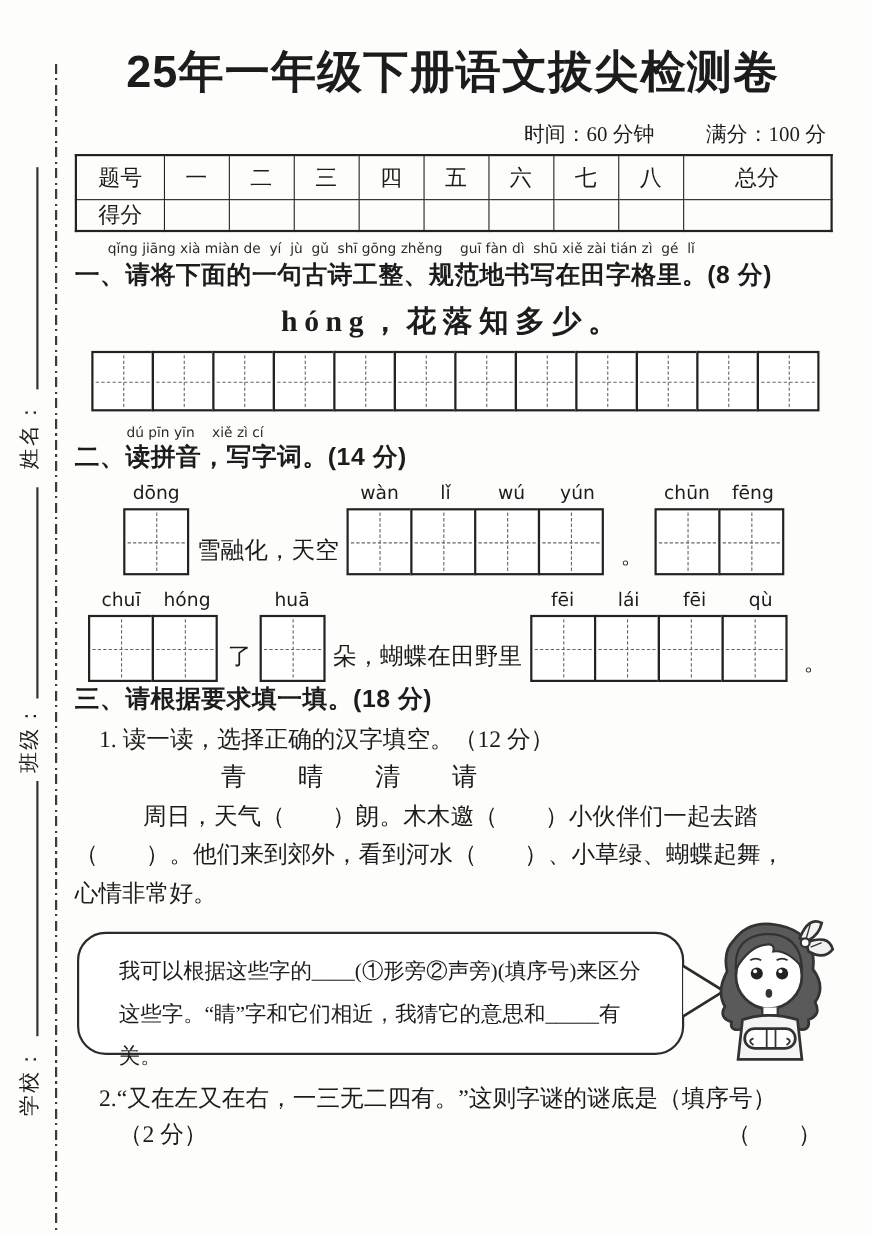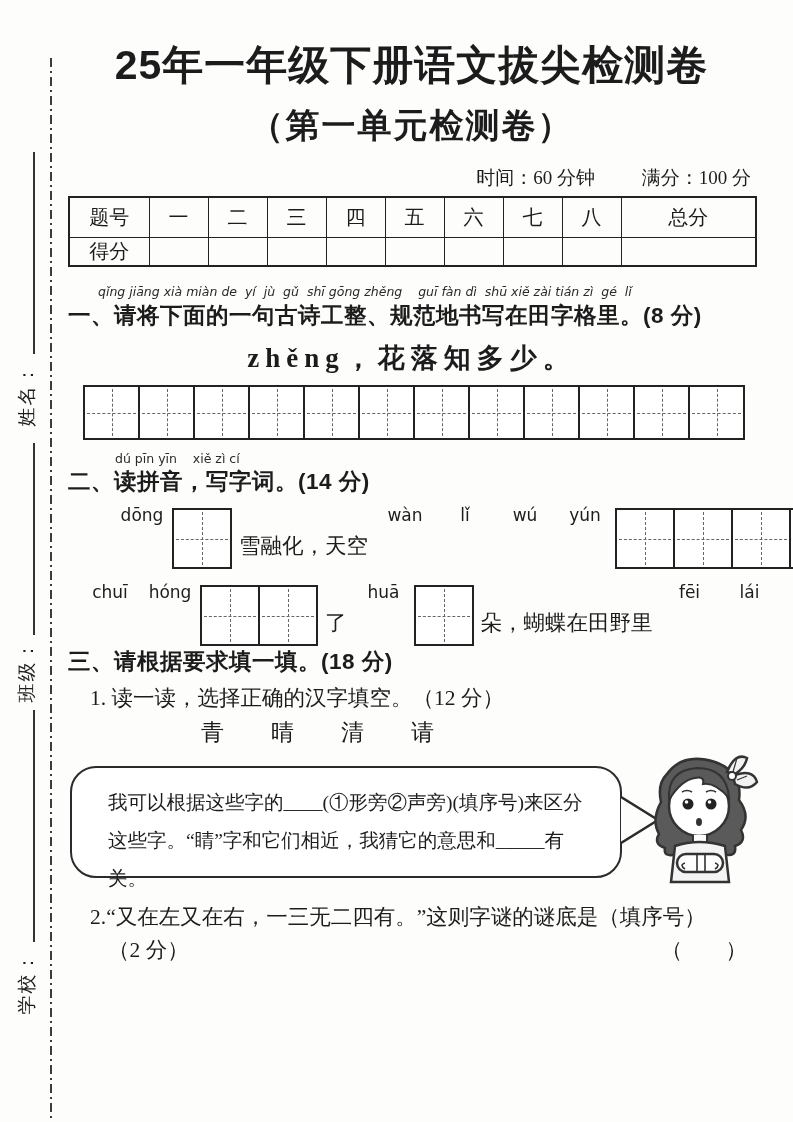--- a/index.html
+++ b/index.html
@@ -40,38 +40,38 @@
   table.score { margin-top:5px; width:687px; border-collapse:collapse; table-layout:fixed;
                 border:2.5px solid #222; font-size:20px; }
   table.score td { border:1.5px solid #222; text-align:center; }
   table.score tr.r1 td { height:40px; }
   table.score tr.r2 td { height:29px; }
 
   
   .pyline { font-family:"DejaVu Sans", sans-serif; font-size:12.5px; color:#2a2a2a; white-space:pre; }
   .h2 { font-size:22.5px; font-weight:bold; font-family:"Liberation Sans", sans-serif; letter-spacing:0.5px; }
 
-  .s1-py { margin-top:17px; margin-left:30px;font-style:italic; }
+  .s1-py { margin-top:7px; margin-left:30px; }
   .s1-h  { margin-top:1px; }
   .poem  { margin-top:9px; text-align:center; font-size:27px; font-weight:bold;
            letter-spacing:6px; font-family:"Liberation Serif", serif; }
 
   
   .tz { position:relative; border:2px solid #222; background:#fff; flex:none; }
   .tz + .tz { margin-left:-2px; }
   .tz::before { content:""; position:absolute; left:2px; right:2px; top:50%; border-top:1.5px dashed #666; }
   .tz::after  { content:""; position:absolute; top:2px; bottom:2px; left:50%; border-left:1.5px dashed #666; }
   .grid1 { display:flex; margin:9px 0 0 15px; }
   .grid1 .tz { width:57px; height:55px; }
 
   .s2-py { margin-top:11px; margin-left:47px; }
   .fill-row { display:flex; align-items:flex-end; }
   .rowA { margin-top:8px; margin-left:44px; }
   .rowB { margin-top:13px; margin-left:12px; }
-  .pin-group { display:flex; flex-direction:row; flex:none; }
+  .pin-group { display:flex; flex-direction:column; flex:none; }
   .pin-row { display:flex; }
   .pin { width:60px; text-align:center; font-size:17px; font-family:"DejaVu Sans", sans-serif; }
   .cells { display:flex; margin-top:3px; }
   .cells .tz { width:60px; height:61px; }
   .ftxt { font-size:21.5px; margin:0 7px 9px 7px; white-space:nowrap; }
   .fpunct { font-size:21.5px; margin:0 9px 4px 9px; }
 
   .s3-py { margin-top:13px; margin-left:40px; }
   .q1h { margin-top:6px; margin-left:22px; font-size:21.5px; }
   .choices { display:flex; margin-top:5px; margin-left:133px; gap:47px; font-size:23px; }
@@ -99,21 +99,20 @@
   <div class="blank-line b1"></div>
   <div class="blank-line b2"></div>
   <div class="blank-line b3"></div>
   <div class="side-label l1">姓名：</div>
   <div class="side-label l2">班级：</div>
   <div class="side-label l3">学校：</div>
 
   <div class="content">
 
     <div class="title">25年一年级下册语文拔尖检测卷</div>
-    <div class="subtitle">（第一单元检测卷）</div>
 
     <div class="meta">
       <span>时间：60 分钟</span>
       <span>满分：100 分</span>
     </div>
 
     <table class="score">
       <colgroup>
         <col style="width:80px">
           <col style="width:59px">
@@ -149,21 +148,21 @@
         <td></td>
         <td></td>
         <td></td>
         <td></td>
       </tr>
     </tbody>
       </table>
 
     <div class="pyline s1-py">qǐng jiāng xià miàn de  yí  jù  gǔ  shī gōng zhěng    guī fàn dì  shū xiě zài tián zì  gé  lǐ</div>
     <div class="h2 s1-h">一、请将下面的一句古诗工整、规范地书写在田字格里。(8 分)</div>
-    <div class="poem">zhěng，花落知多少。</div>
+    <div class="poem">hóng，花落知多少。</div>
     <div class="grid1">
       <div class="tz"></div>
       <div class="tz"></div>
       <div class="tz"></div>
       <div class="tz"></div>
       <div class="tz"></div>
       <div class="tz"></div>
       <div class="tz"></div>
       <div class="tz"></div>
       <div class="tz"></div>
@@ -193,20 +192,30 @@
           <span class="pin">yún</span>
         </div>
         <div class="cells">
           <div class="tz"></div>
           <div class="tz"></div>
           <div class="tz"></div>
           <div class="tz"></div>
         </div>
       </div>
       <span class="fpunct">。</span>
+      <div class="pin-group">
+        <div class="pin-row">
+          <span class="pin">chūn</span>
+          <span class="pin">fēng</span>
+        </div>
+        <div class="cells">
+          <div class="tz"></div>
+          <div class="tz"></div>
+        </div>
+      </div>
     </div>
 
     <div class="fill-row rowB">
       <div class="pin-group">
         <div class="pin-row">
           <span class="pin">chuī</span>
           <span class="pin">hóng</span>
         </div>
         <div class="cells">
           <div class="tz"></div>
@@ -242,20 +251,25 @@
 
     <div class="h2">三、请根据要求填一填。(18 分)</div>
 
     <div class="q1h">1. 读一读，选择正确的汉字填空。（12 分）</div>
     <div class="choices">
       <span>青</span>
       <span>晴</span>
       <span>清</span>
       <span>请</span>
     </div>
+    <div class="para">
+      <div class="ind">周日，天气（　　）朗。木木邀（　　）小伙伴们一起去踏</div>
+      <div>（　　）。他们来到郊外，看到河水（　　）、小草绿、蝴蝶起舞，</div>
+      <div>心情非常好。</div>
+    </div>
 
     <div class="bubble-wrap">
       <div class="bubble">
         <div>我可以根据这些字的____(①形旁②声旁)(填序号)来区分</div>
         <div>这些字。“睛”字和它们相近，我猜它的意思和_____有关。</div>
       </div>
       <svg class="bubble-tail" width="42" height="48" viewBox="0 0 42 48">
         <polyline points="1,1 38,24 1,47" fill="#fdfdfc" stroke="#2b2b2b" stroke-width="2.5"></polyline>
       </svg>
       <svg class="girl" width="122" height="148" viewBox="0 0 122 148">

